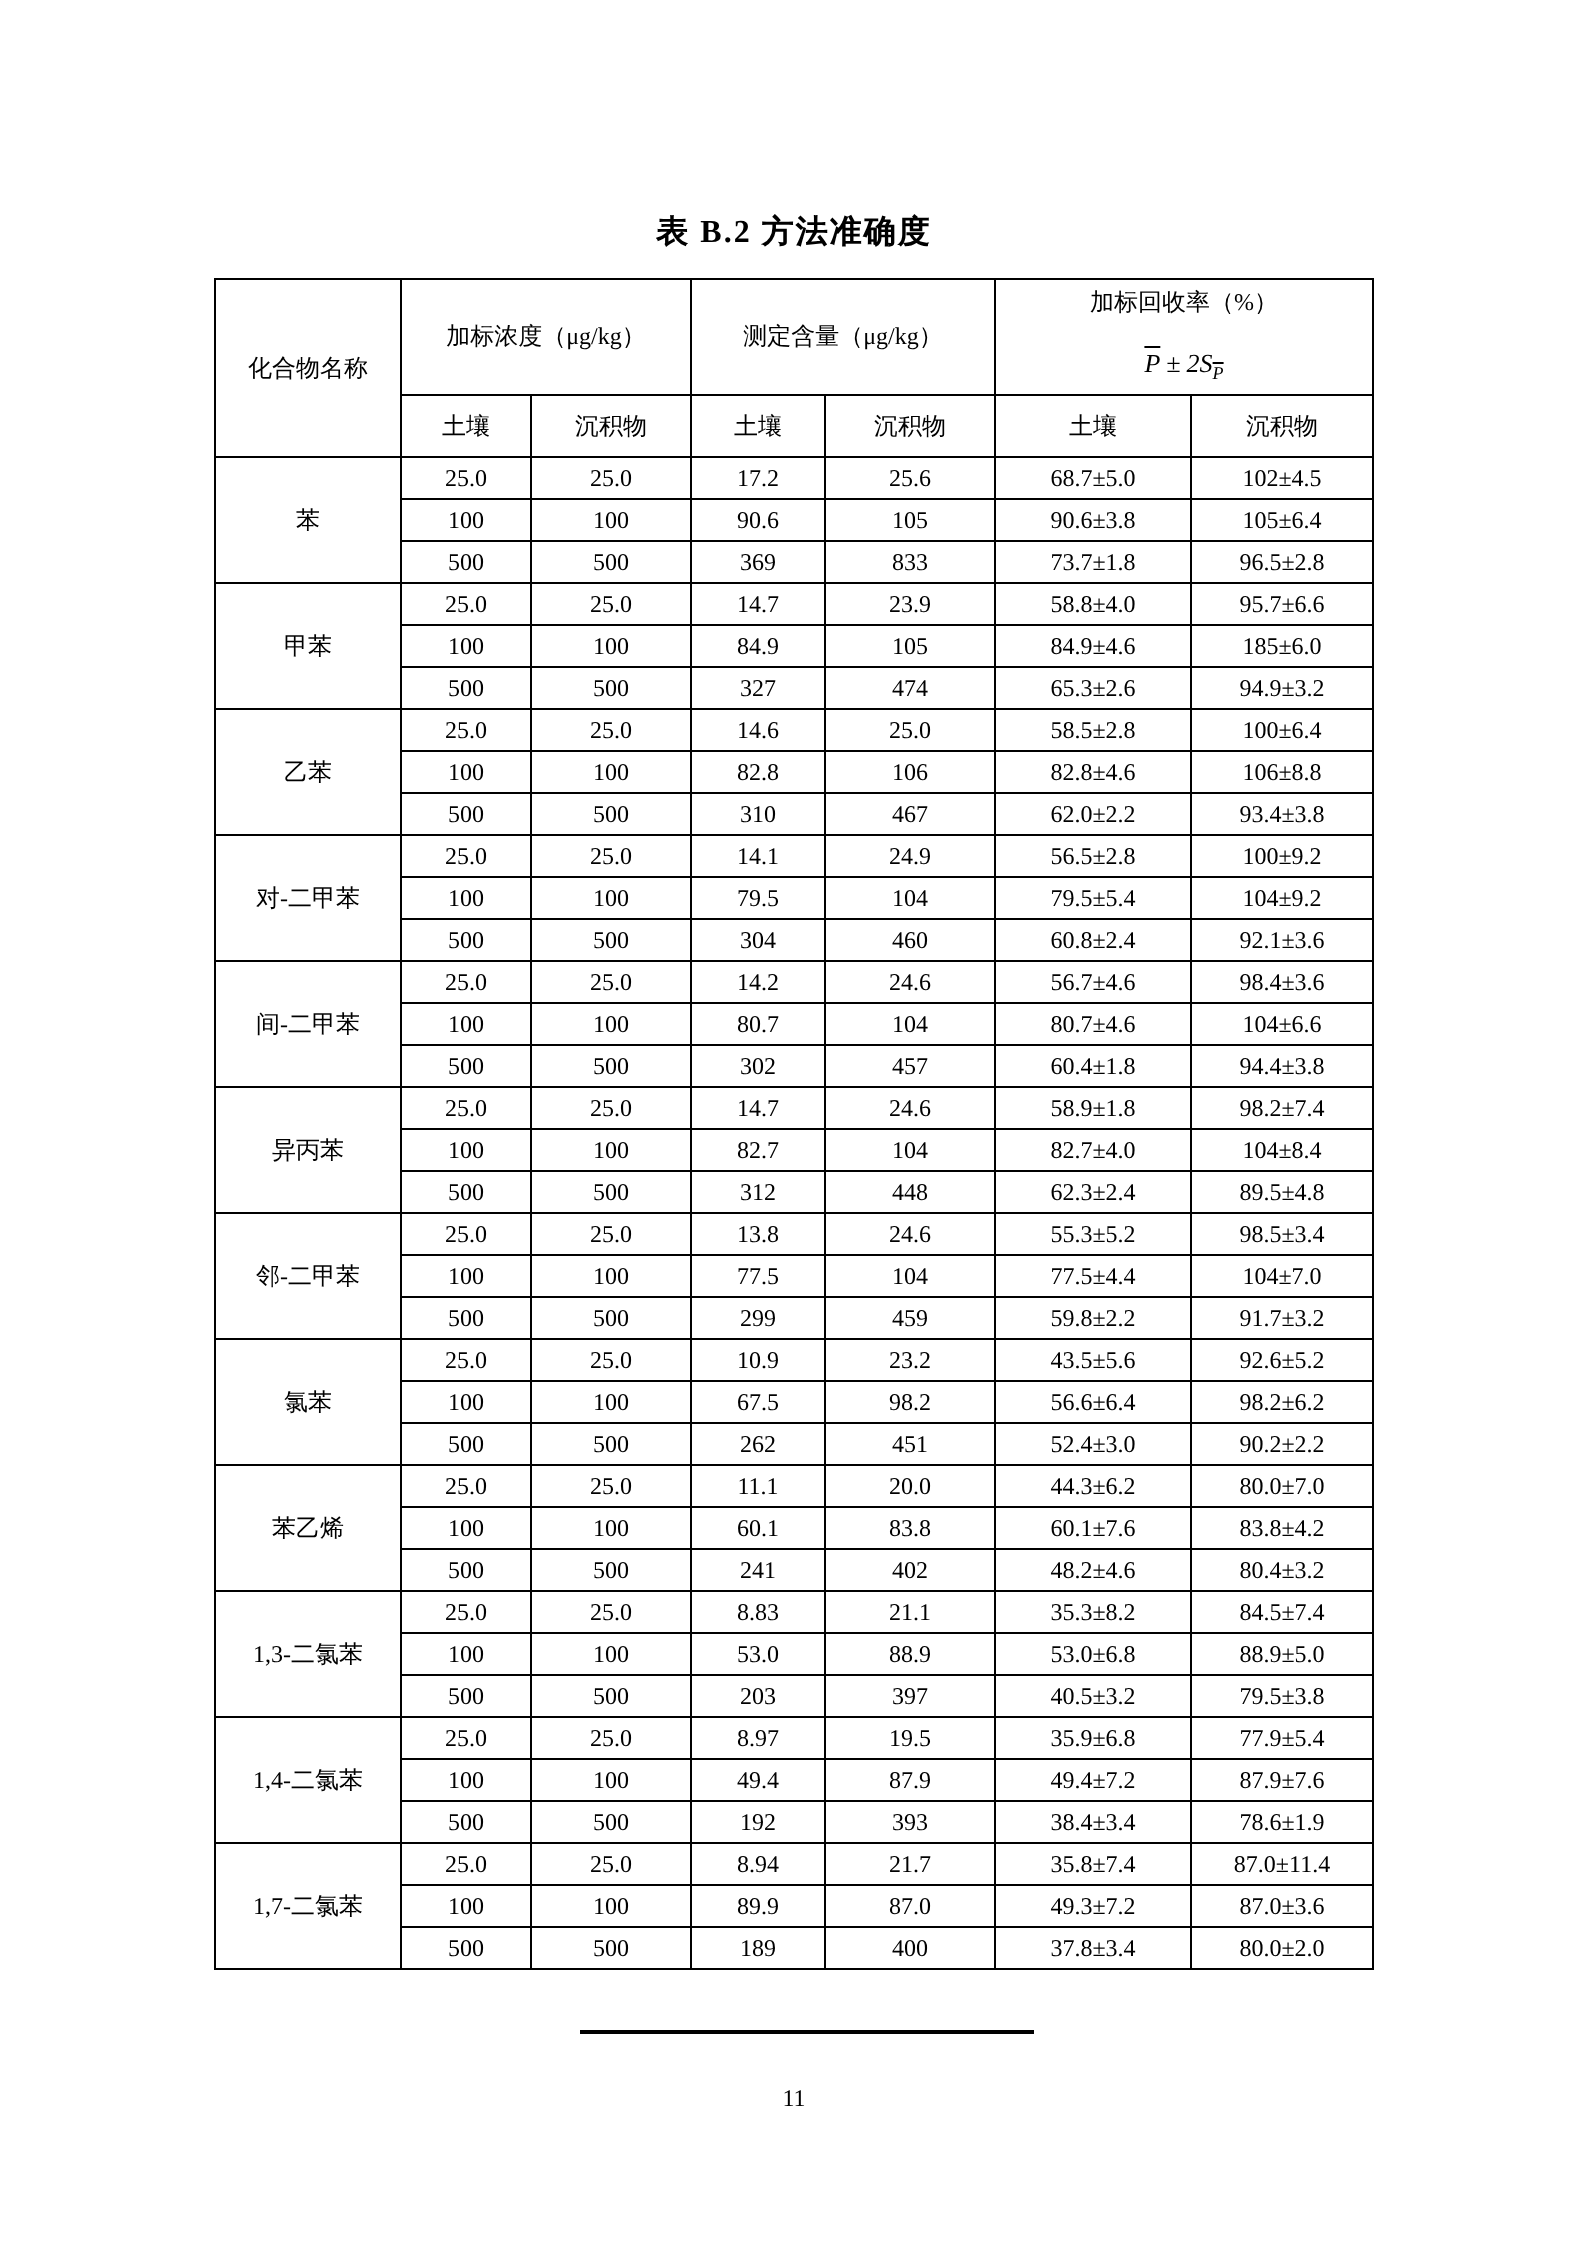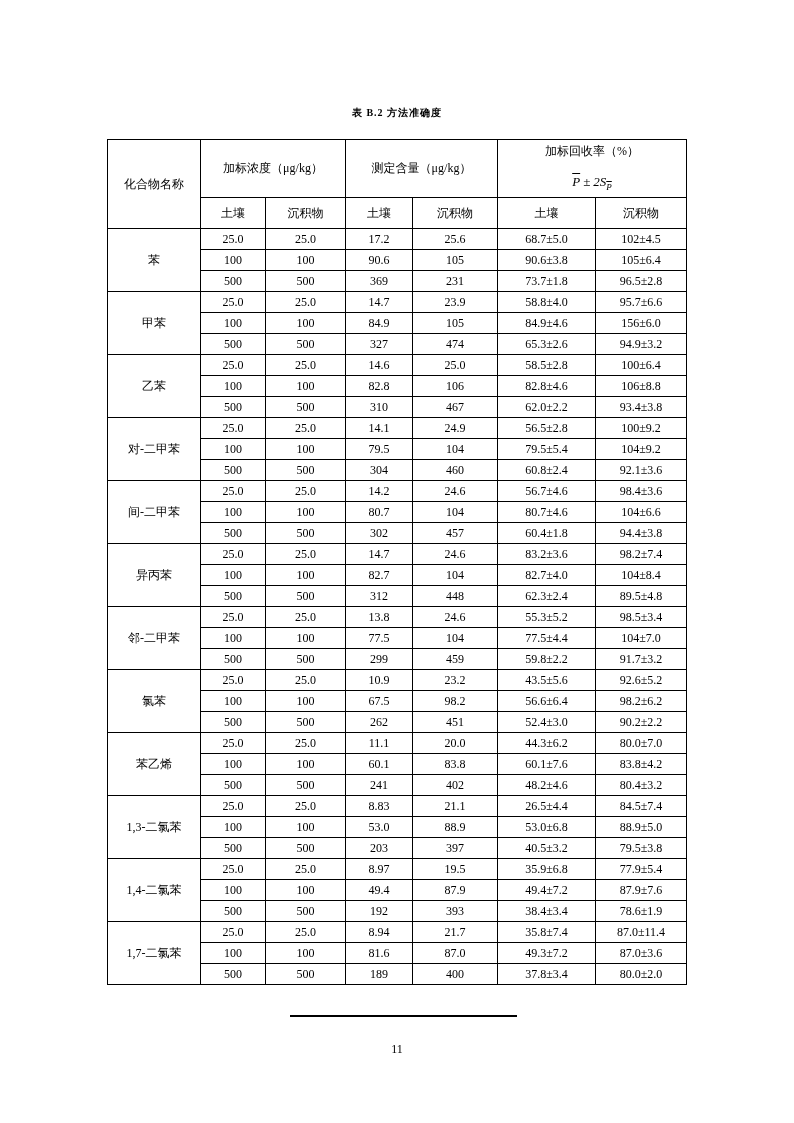--- a/index.html
+++ b/index.html
@@ -13,21 +13,21 @@
     font-family: "Liberation Serif", "DejaVu Serif", serif;
     color: #000;
     overflow: hidden;
   }
   .doc-title {
     position: absolute;
     top: 106px;
     left: 0;
     width: 100%;
     text-align: center;
-    font-size: 10px;
+    font-size: 16px;
     font-weight: bold;
     letter-spacing: 1px;
   }
   table.acc-table {
     position: absolute;
     top: 139px;
     left: 107px;
     width: 579px;
     border-collapse: collapse;
     table-layout: fixed;
@@ -125,40 +125,40 @@
           <td>100</td>
           <td>90.6</td>
           <td>105</td>
           <td>90.6±3.8</td>
           <td>105±6.4</td>
         </tr>
         <tr>
           <td>500</td>
           <td>500</td>
           <td>369</td>
-          <td>231</td>
+          <td>833</td>
           <td>73.7±1.8</td>
           <td>96.5±2.8</td>
         </tr>
         <tr>
           <td rowspan="3">甲苯</td>
           <td>25.0</td>
           <td>25.0</td>
           <td>14.7</td>
           <td>23.9</td>
           <td>58.8±4.0</td>
           <td>95.7±6.6</td>
         </tr>
         <tr>
           <td>100</td>
           <td>100</td>
           <td>84.9</td>
           <td>105</td>
           <td>84.9±4.6</td>
-          <td>156±6.0</td>
+          <td>185±6.0</td>
         </tr>
         <tr>
           <td>500</td>
           <td>500</td>
           <td>327</td>
           <td>474</td>
           <td>65.3±2.6</td>
           <td>94.9±3.2</td>
         </tr>
         <tr>
@@ -235,21 +235,21 @@
           <td>457</td>
           <td>60.4±1.8</td>
           <td>94.4±3.8</td>
         </tr>
         <tr>
           <td rowspan="3">异丙苯</td>
           <td>25.0</td>
           <td>25.0</td>
           <td>14.7</td>
           <td>24.6</td>
-          <td>83.2±3.6</td>
+          <td>58.9±1.8</td>
           <td>98.2±7.4</td>
         </tr>
         <tr>
           <td>100</td>
           <td>100</td>
           <td>82.7</td>
           <td>104</td>
           <td>82.7±4.0</td>
           <td>104±8.4</td>
         </tr>
@@ -335,21 +335,21 @@
           <td>402</td>
           <td>48.2±4.6</td>
           <td>80.4±3.2</td>
         </tr>
         <tr>
           <td rowspan="3">1,3-二氯苯</td>
           <td>25.0</td>
           <td>25.0</td>
           <td>8.83</td>
           <td>21.1</td>
-          <td>26.5±4.4</td>
+          <td>35.3±8.2</td>
           <td>84.5±7.4</td>
         </tr>
         <tr>
           <td>100</td>
           <td>100</td>
           <td>53.0</td>
           <td>88.9</td>
           <td>53.0±6.8</td>
           <td>88.9±5.0</td>
         </tr>
@@ -391,21 +391,21 @@
           <td>25.0</td>
           <td>25.0</td>
           <td>8.94</td>
           <td>21.7</td>
           <td>35.8±7.4</td>
           <td>87.0±11.4</td>
         </tr>
         <tr>
           <td>100</td>
           <td>100</td>
-          <td>81.6</td>
+          <td>89.9</td>
           <td>87.0</td>
           <td>49.3±7.2</td>
           <td>87.0±3.6</td>
         </tr>
         <tr>
           <td>500</td>
           <td>500</td>
           <td>189</td>
           <td>400</td>
           <td>37.8±3.4</td>

